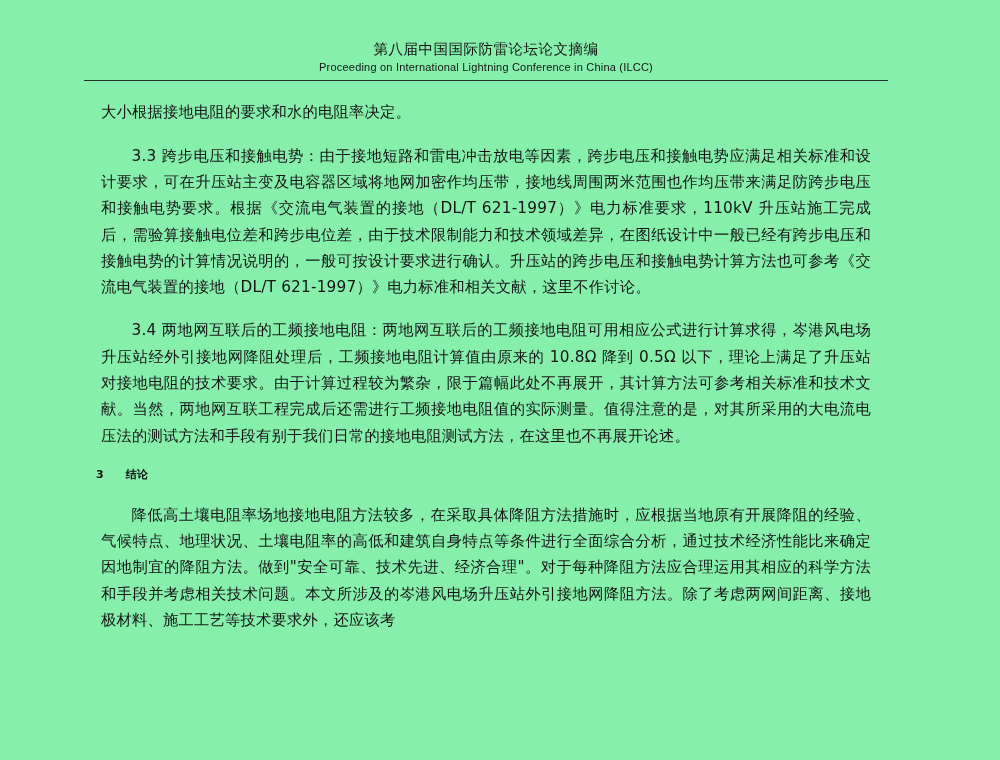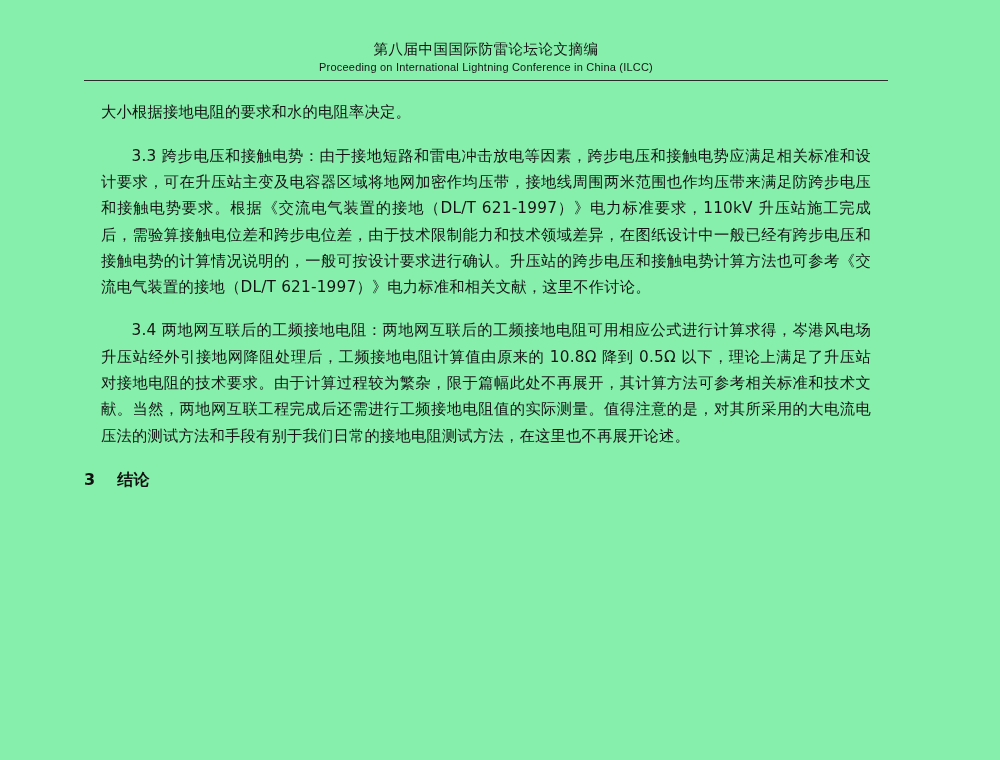--- a/index.html
+++ b/index.html
@@ -54,25 +54,25 @@
   }
   .para {
     margin: 17px;
     text-indent: 0;
   }
   .para.indent {
     text-indent: 2em;
   }
   .section-head {
     font-family: "DejaVu Sans", "Liberation Sans", sans-serif;
-    font-size: 16px;
+    font-size: 11px;
     font-weight: bold;
     line-height: 1.72;
     color: #101010;
-    margin: 0;
+    margin: 12px;
   }
   .section-head .num {
     margin-right: 22px;
   }
   .clipped-last {
     overflow: hidden;
     max-height: 26px;
   }
 </style>
 </head>
@@ -86,15 +86,16 @@
   </div>
   <hr class="rule">
 
   <div class="body-text">
     <p class="para">大小根据接地电阻的要求和水的电阻率决定。</p>
     <p class="para indent">3.3 跨步电压和接触电势：由于接地短路和雷电冲击放电等因素，跨步电压和接触电势应满足相关标准和设计要求，可在升压站主变及电容器区域将地网加密作均压带，接地线周围两米范围也作均压带来满足防跨步电压和接触电势要求。根据《交流电气装置的接地（DL/T 621-1997）》电力标准要求，110kV 升压站施工完成后，需验算接触电位差和跨步电位差，由于技术限制能力和技术领域差异，在图纸设计中一般已经有跨步电压和接触电势的计算情况说明的，一般可按设计要求进行确认。升压站的跨步电压和接触电势计算方法也可参考《交流电气装置的接地（DL/T 621-1997）》电力标准和相关文献，这里不作讨论。</p>
     <p class="para indent">3.4 两地网互联后的工频接地电阻：两地网互联后的工频接地电阻可用相应公式进行计算求得，岑港风电场升压站经外引接地网降阻处理后，工频接地电阻计算值由原来的 10.8Ω 降到 0.5Ω 以下，理论上满足了升压站对接地电阻的技术要求。由于计算过程较为繁杂，限于篇幅此处不再展开，其计算方法可参考相关标准和技术文献。当然，两地网互联工程完成后还需进行工频接地电阻值的实际测量。值得注意的是，对其所采用的大电流电压法的测试方法和手段有别于我们日常的接地电阻测试方法，在这里也不再展开论述。</p>
     <p class="section-head">
       <span class="num">3</span><span>结论</span>
     </p>
+    <p class="para indent">降低高土壤电阻率场地接地电阻方法较多，在采取具体降阻方法措施时，应根据当地原有开展降阻的经验、气候特点、地理状况、土壤电阻率的高低和建筑自身特点等条件进行全面综合分析，通过技术经济性能比来确定因地制宜的降阻方法。做到"安全可靠、技术先进、经济合理"。对于每种降阻方法应合理运用其相应的科学方法和手段并考虑相关技术问题。本文所涉及的岑港风电场升压站外引接地网降阻方法。除了考虑两网间距离、接地极材料、施工工艺等技术要求外，还应该考</p>
   </div>
 
 </div>
 
 </body></html>

